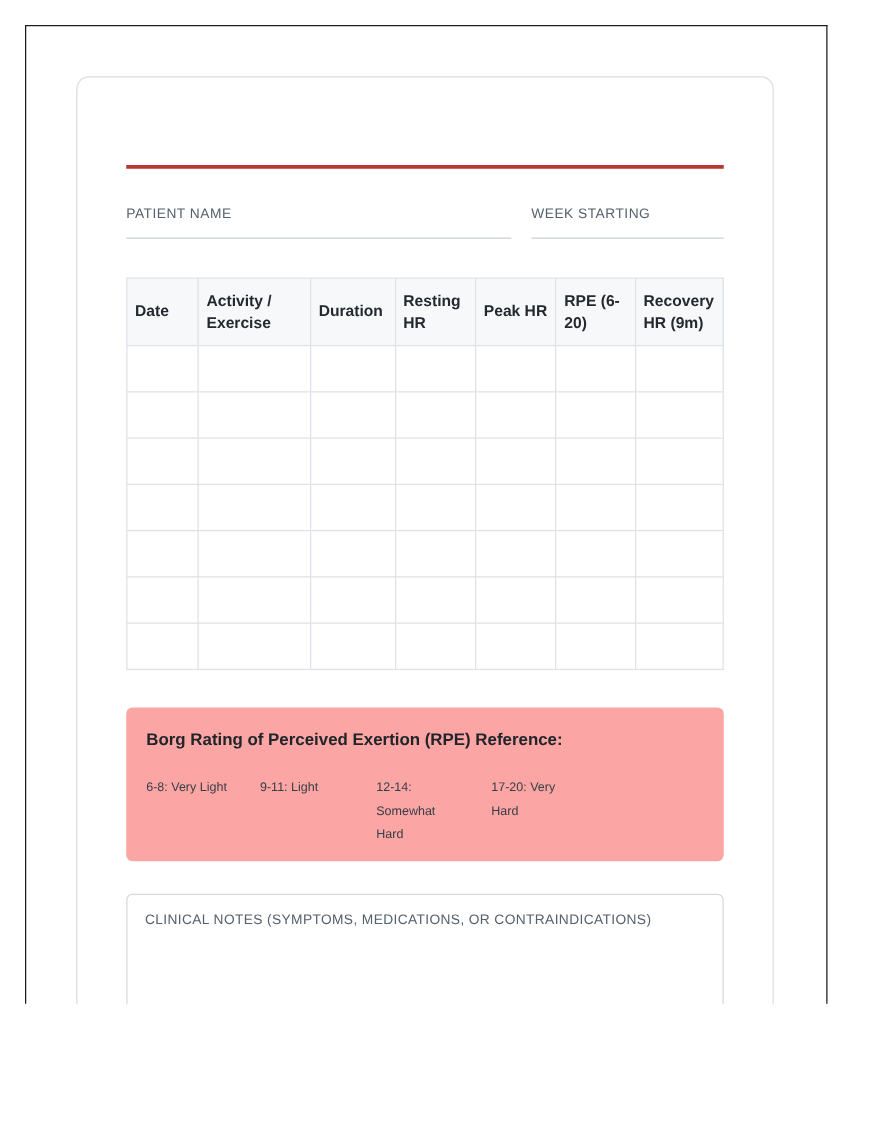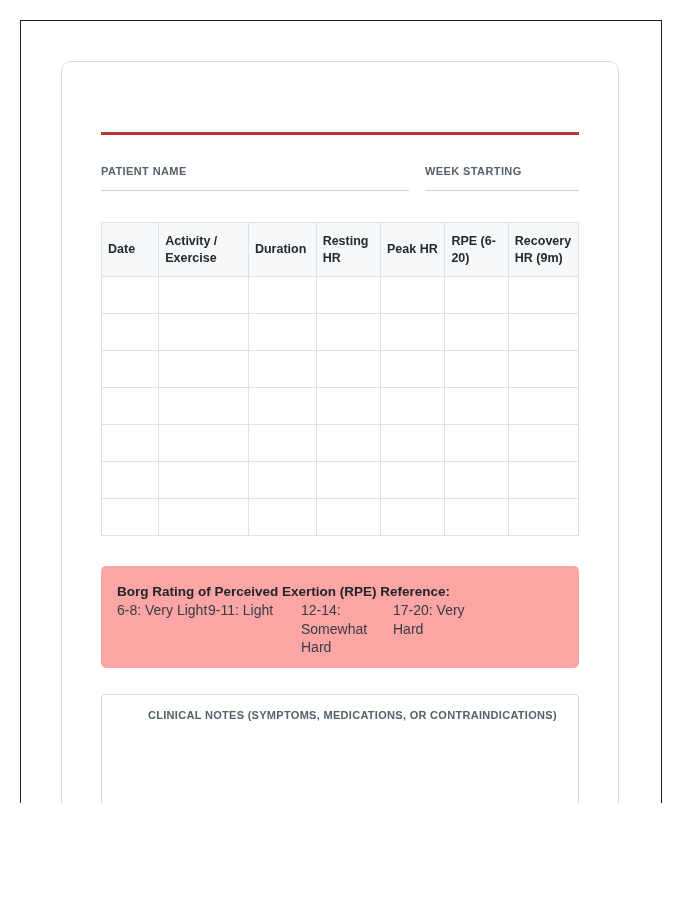--- a/index.html
+++ b/index.html
@@ -99,21 +99,21 @@
   }
   .fields {
     display: flex;
     gap: 16px;
     margin-top: 30px;
   }
   .field { flex: 1; }
   .field.wide { flex: 2; }
   .field-label {
     font-size: 11px;
-    font-weight: bold;
+    font-weight: normal;
     letter-spacing: 0.4px;
     color: #55616c;
     line-height: 13px;
   }
   .field-line {
     margin-top: 12px;
     height: 0;
     border-bottom: 1px solid #ccd1d5;
   }
   table.log {
@@ -146,43 +146,42 @@
     border-radius: 5px;
     padding: 16px 16px 11px 16px;
   }
   .rpe-title {
     font-size: 13.5px;
     font-weight: bold;
     color: #212529;
     line-height: 19px;
   }
   .rpe-items {
-    margin-top: 0;
+    margin-top: 21px;
     display: grid;
     grid-template-columns: 91px 93px 92px 93px 1fr;
-    font-size: 14px;
+    font-size: 10px;
     color: #363d44;
     line-height: 18.5px;
   }
   .rpe-item { white-space: pre; }
   .notes-box {
     margin-top: 26px;
     border: 1px solid #d6d9dd;
     border-radius: 5px;
     height: 150px;
     box-sizing: border-box;
     padding: 13px 14px;
   }
   .notes-label {
     font-size: 11px;
-    font-weight: bold;
+    font-weight: normal;
     letter-spacing: 0.3px;
     color: #55616c;
     line-height: 14px;
-    margin-left: 32px;
   }
 </style>
 </head>
 <body>
 
 <div class="frame">
   <div class="card">
 
 
     <div class="title-divider"></div>

